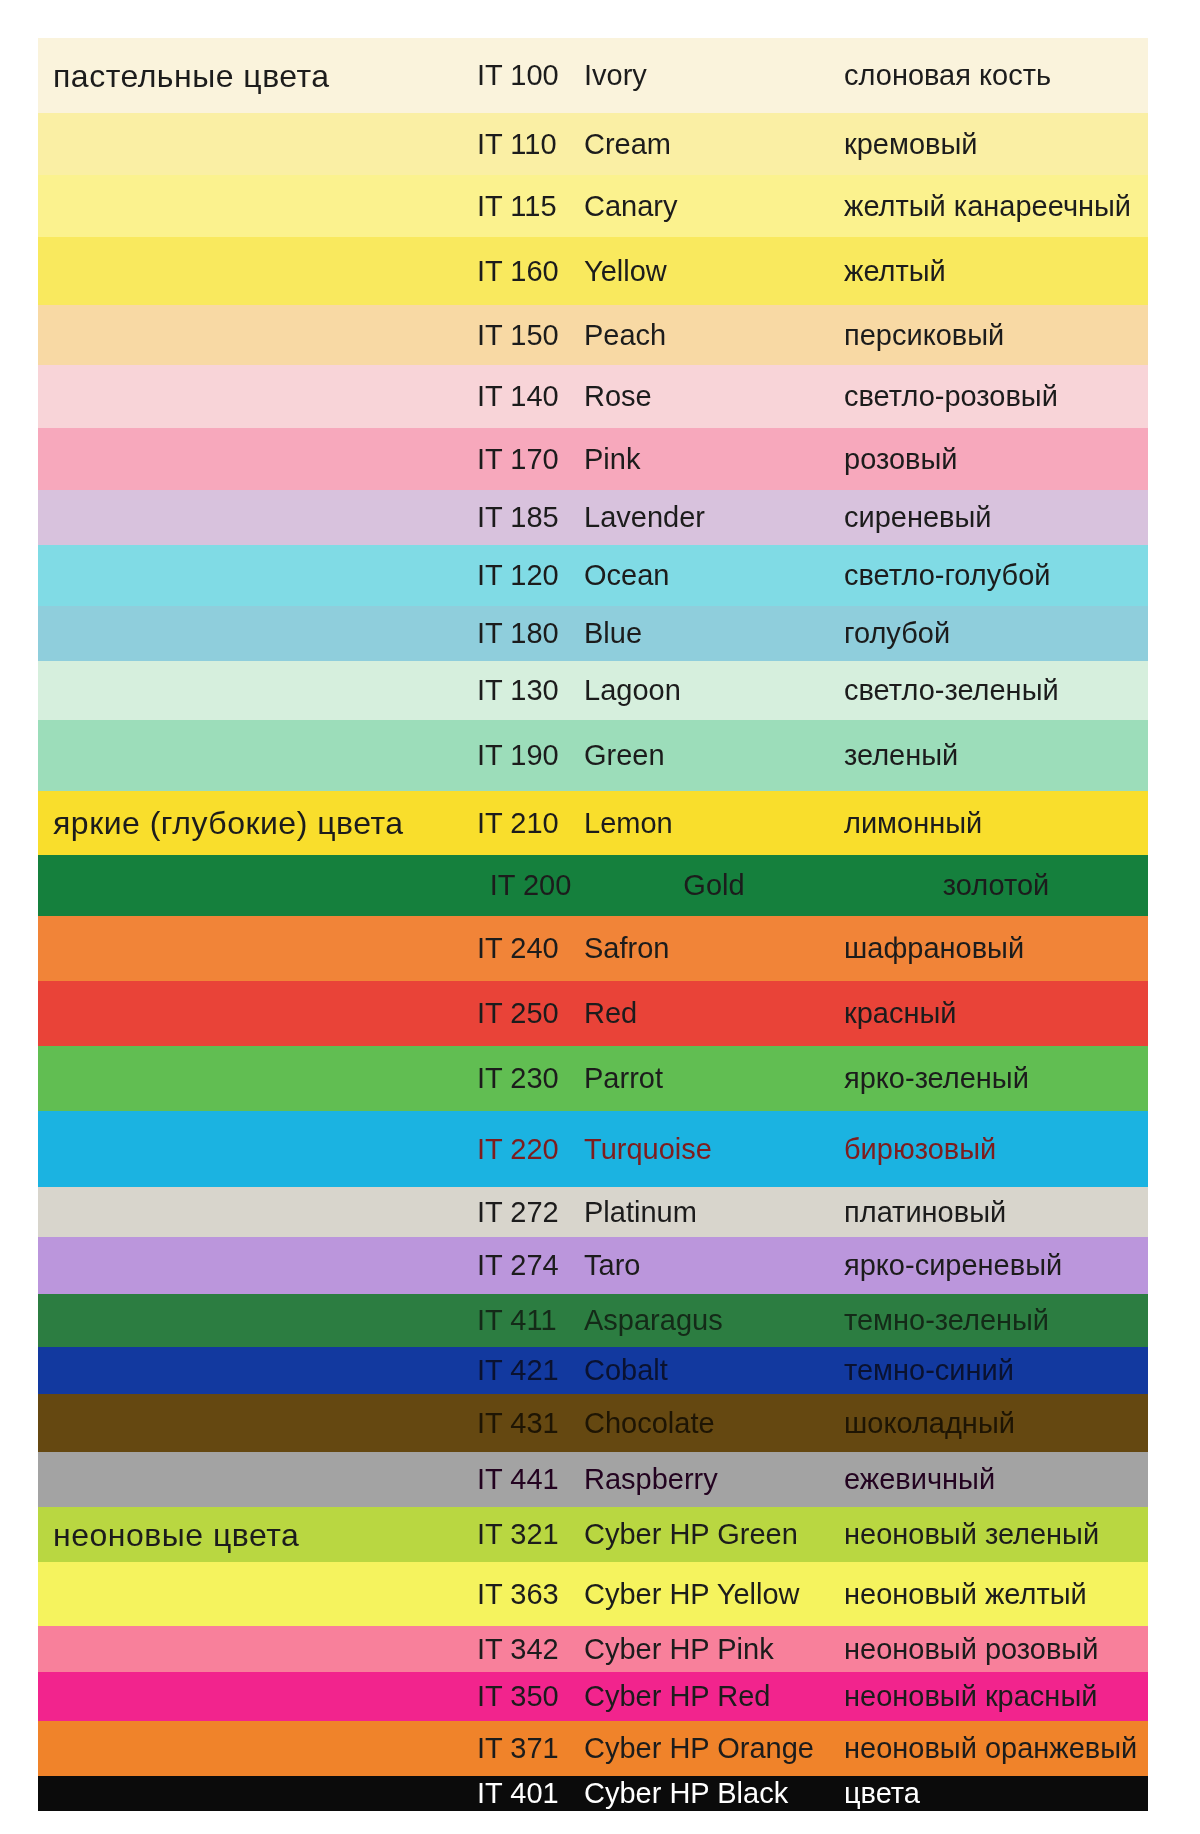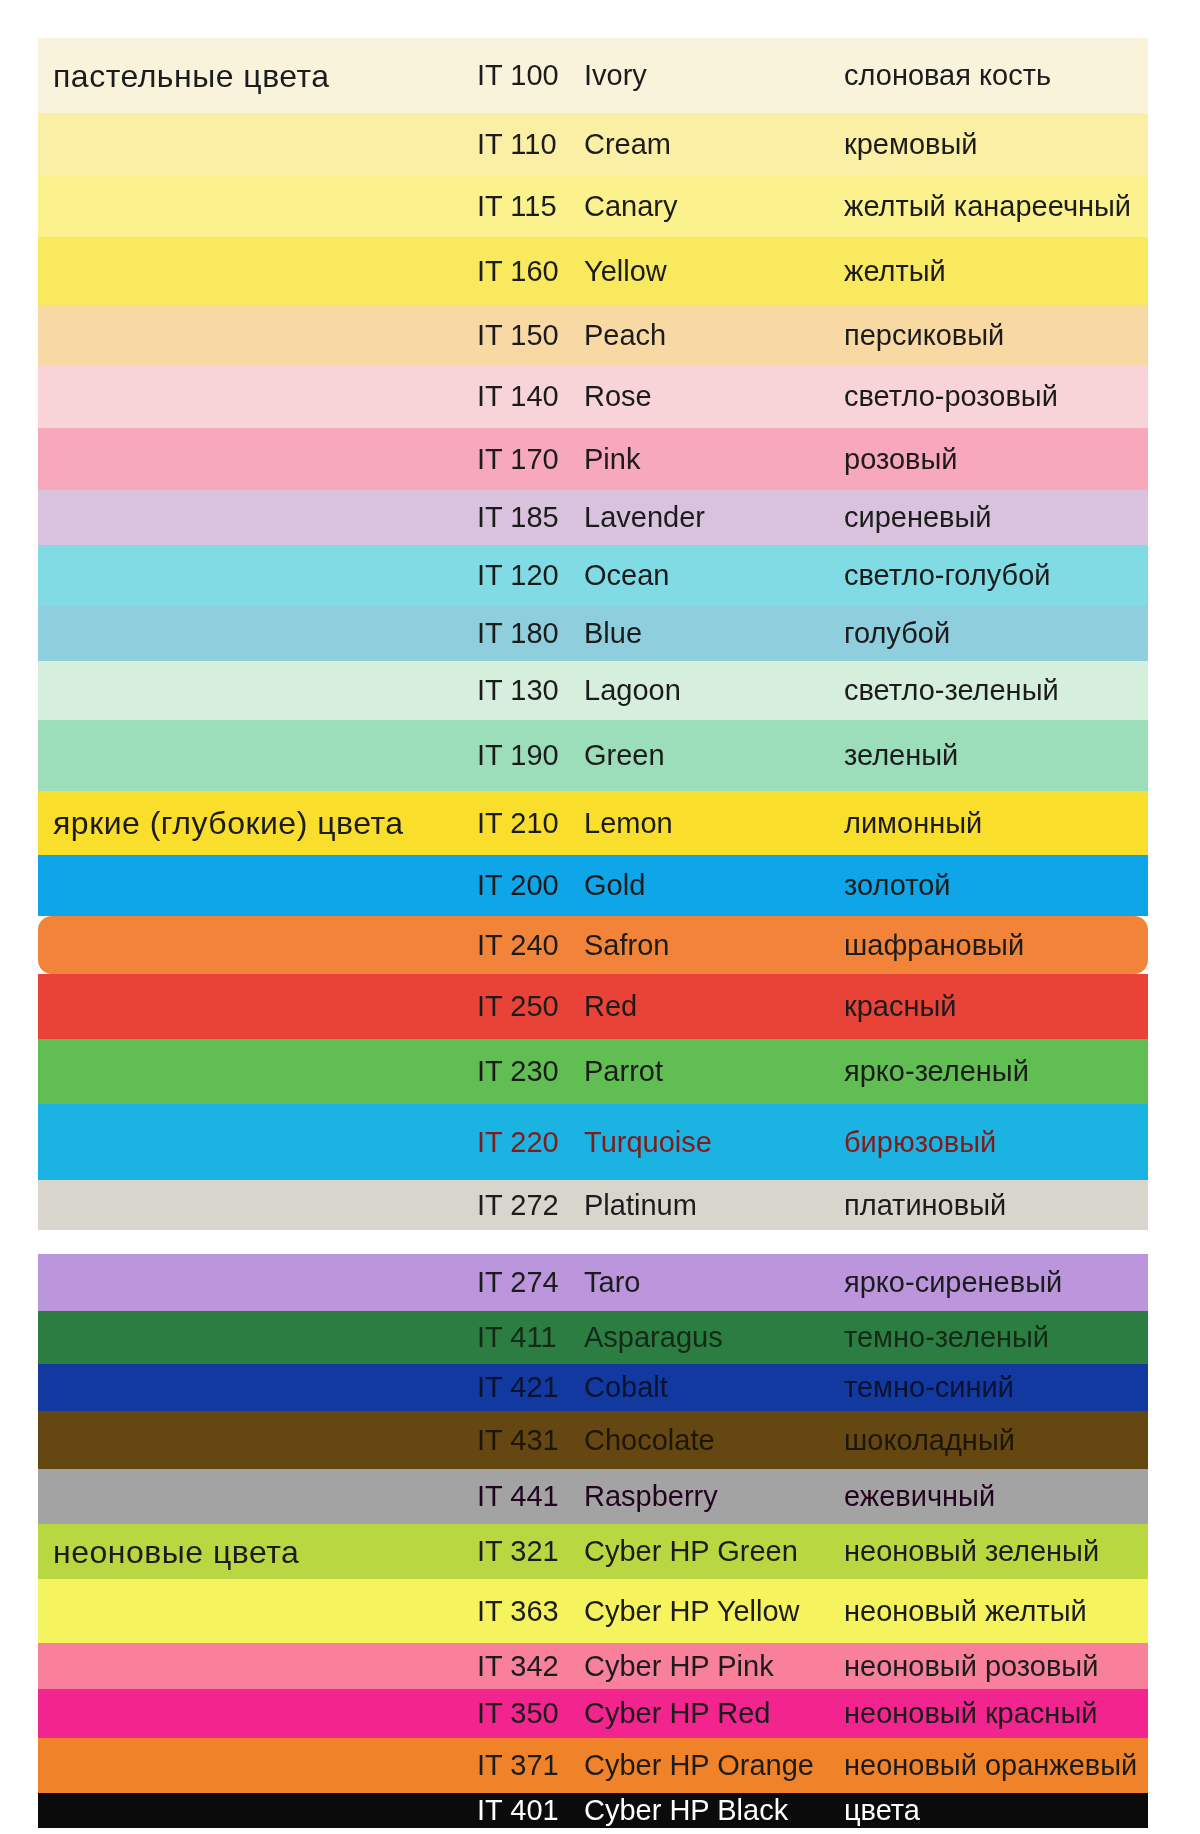--- a/index.html
+++ b/index.html
@@ -127,27 +127,27 @@
         <div class="cell code">IT 190</div>
         <div class="cell name">Green</div>
         <div class="cell ru">зеленый</div>
       </div>
       <div class="row" style="background: rgb(249, 222, 44); color: rgb(28, 28, 28); height: 64px;">
         <div class="cell sec">яркие (глубокие) цвета</div>
         <div class="cell code">IT 210</div>
         <div class="cell name">Lemon</div>
         <div class="cell ru">лимонный</div>
       </div>
-      <div class="row" style="background: #0ea5e9; color: rgb(28, 28, 28); height: 61px;">
+      <div class="row" style="background: #15803d; color: rgb(28, 28, 28); height: 61px; text-align: center;">
         <div class="cell sec"></div>
         <div class="cell code">IT 200</div>
         <div class="cell name">Gold</div>
         <div class="cell ru">золотой</div>
       </div>
-      <div class="row" style="background: rgb(241, 132, 56); color: rgb(28, 28, 28); height: 58px; border-radius: 14px;">
+      <div class="row" style="background: rgb(241, 132, 56); color: rgb(28, 28, 28); height: 65px;">
         <div class="cell sec"></div>
         <div class="cell code">IT 240</div>
         <div class="cell name">Safron</div>
         <div class="cell ru">шафрановый</div>
       </div>
       <div class="row" style="background: rgb(233, 67, 56); color: rgb(28, 28, 28); height: 65px;">
         <div class="cell sec"></div>
         <div class="cell code">IT 250</div>
         <div class="cell name">Red</div>
         <div class="cell ru">красный</div>
@@ -163,21 +163,21 @@
         <div class="cell code">IT 220</div>
         <div class="cell name">Turquoise</div>
         <div class="cell ru">бирюзовый</div>
       </div>
       <div class="row" style="background: rgb(216, 213, 204); color: rgb(28, 28, 28); height: 50px;">
         <div class="cell sec"></div>
         <div class="cell code">IT 272</div>
         <div class="cell name">Platinum</div>
         <div class="cell ru">платиновый</div>
       </div>
-      <div class="row" style="background: rgb(187, 150, 220); color: rgb(28, 28, 28); height: 57px; margin-top: 24px;">
+      <div class="row" style="background: rgb(187, 150, 220); color: rgb(28, 28, 28); height: 57px;">
         <div class="cell sec"></div>
         <div class="cell code">IT 274</div>
         <div class="cell name">Taro</div>
         <div class="cell ru">ярко-сиреневый</div>
       </div>
       <div class="row" style="background: rgb(44, 125, 65); color: rgb(20, 42, 24); height: 53px;">
         <div class="cell sec"></div>
         <div class="cell code">IT 411</div>
         <div class="cell name">Asparagus</div>
         <div class="cell ru">темно-зеленый</div>

